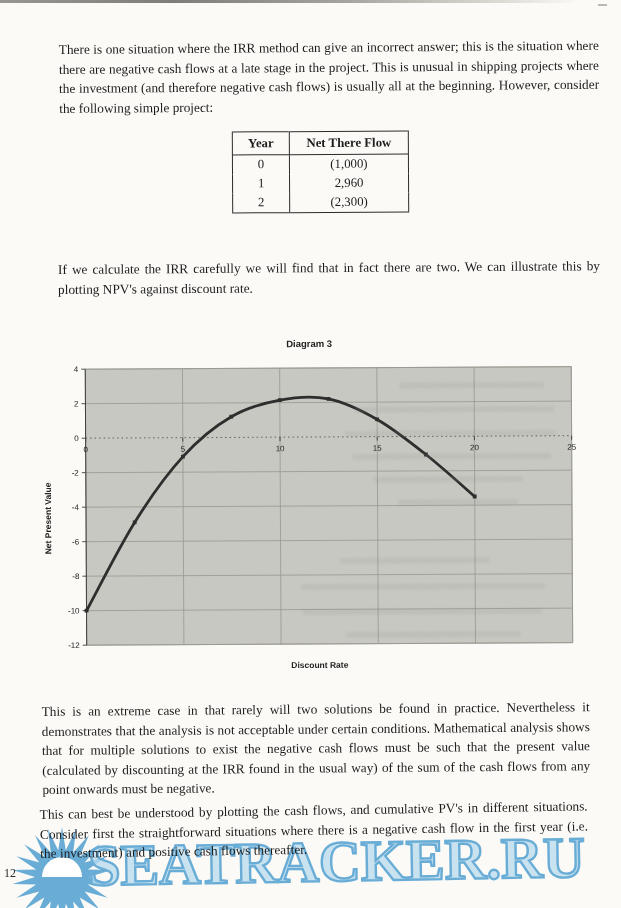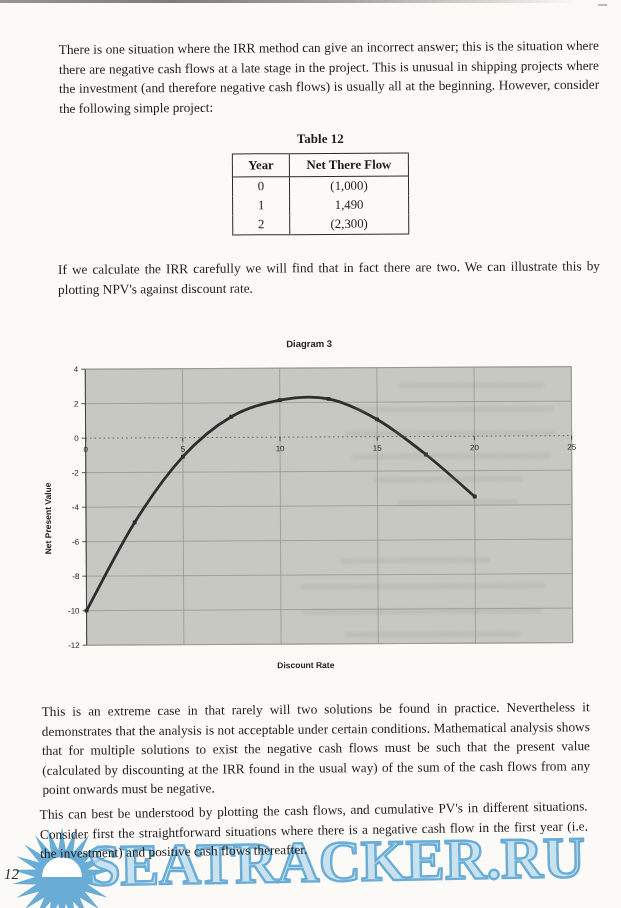--- a/index.html
+++ b/index.html
@@ -36,62 +36,61 @@
   .col-year{ width:56px; }
 
   .chart{ position:absolute; left:30px; top:338px; width:562px; height:345px; margin:0; transform:rotate(-0.3deg); }
   .chart-title{ position:absolute; left:0; top:0; width:560px; text-align:center;
     font-family:"Liberation Sans",sans-serif; font-weight:bold; font-size:9.5px; color:#222; }
   #chart-svg{ position:absolute; left:0; top:17px; }
   #chart-svg text{ font-family:"Liberation Sans",sans-serif; font-size:8px; fill:#222; }
   .axis-title{ position:absolute; font-family:"Liberation Sans",sans-serif; font-weight:bold;
     font-size:8.5px; color:#222; text-align:center; }
   .y-axis-title{ left:-36px; top:173px; width:110px; height:12px; transform:rotate(-90deg); }
-  .x-axis-title{ left:195px; top:322px; width:160px; }
+  .x-axis-title{ left:209px; top:322px; width:160px; }
   .bleed{ position:absolute; height:6px; background:#8e8e88; opacity:.14; filter:blur(1.2px); border-radius:2px; }
 
   .watermark-layer{ position:absolute; inset:0; z-index:2; pointer-events:none; }
   .wm-text{
     position:absolute; left:88px; top:828px; white-space:nowrap;
     font-family:"Liberation Serif",serif; font-weight:bold; font-size:58px; letter-spacing:0px;
     color:rgba(186,219,238,0.78);
     -webkit-text-stroke:2.4px #58a4cf;
     transform:rotate(-1deg);
   }
   .burst{ position:absolute; left:2px; top:817px; }
-  .page-number{ position:absolute; left:4px; top:866px; z-index:3; font-size:15px; color:#2a2a2a;font-style:italic; }
+  .page-number{ position:absolute; left:4px; top:866px; z-index:3; font-size:12px; color:#2a2a2a; }
   .corner-mark{ position:absolute; right:14px; top:4px; width:9px; height:2px; background:#8f8d87; opacity:.6; z-index:4; }
 </style>
 </head>
 <body>
 
 <div class="page">
   <div class="scan-top-line"></div>
   <div class="corner-mark"></div>
 
   <div class="content">
     <p class="para" id="p1">There is one situation where the IRR method can give an incorrect answer; this is the situation where there are negative cash flows at a late stage in the project. This is unusual in shipping projects where the investment (and therefore negative cash flows) is usually all at the beginning. However, consider the following simple project:</p>
 
     <div class="table-block">
-      <div class="table-caption">Table 12</div>
       <table class="cashflow">
         <thead>
           <tr>
             <th class="col-year">Year</th>
             <th>Net There Flow</th>
           </tr>
         </thead>
         <tbody>
           <tr>
             <td>0</td>
             <td>(1,000)</td>
           </tr>
           <tr>
             <td>1</td>
-            <td>1,490</td>
+            <td>2,960</td>
           </tr>
           <tr>
             <td>2</td>
             <td>(2,300)</td>
           </tr>
         </tbody>
       </table>
     </div>
 
     <p class="para" id="p2">If we calculate the IRR carefully we will find that in fact there are two. We can illustrate this by plotting NPV's against discount rate.</p>

